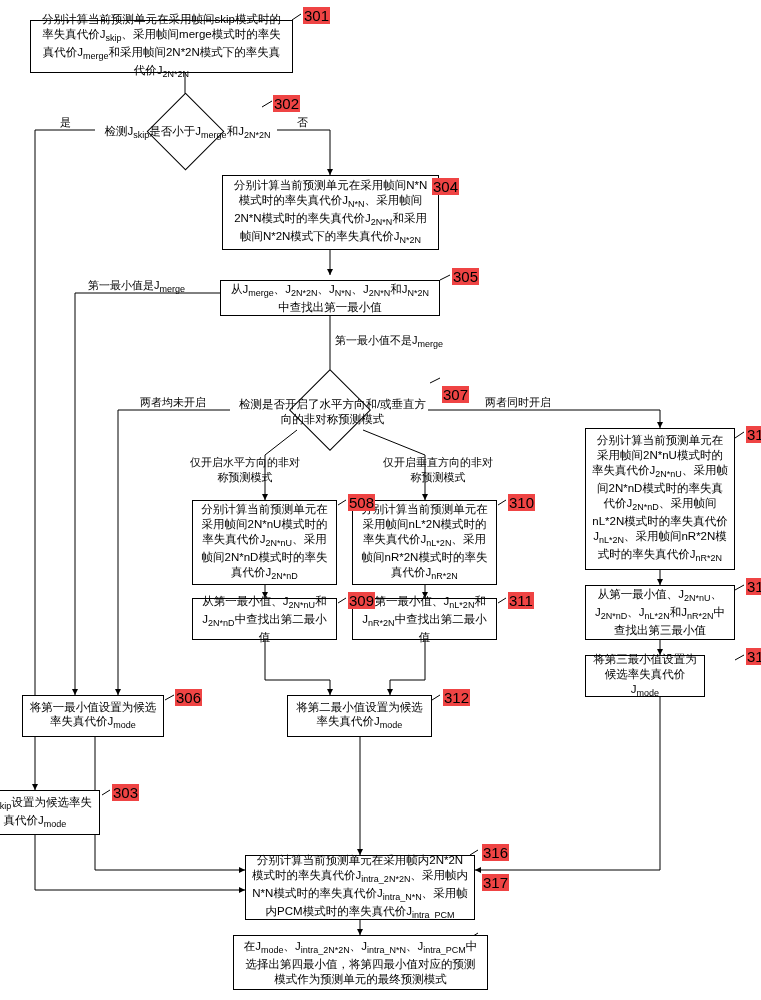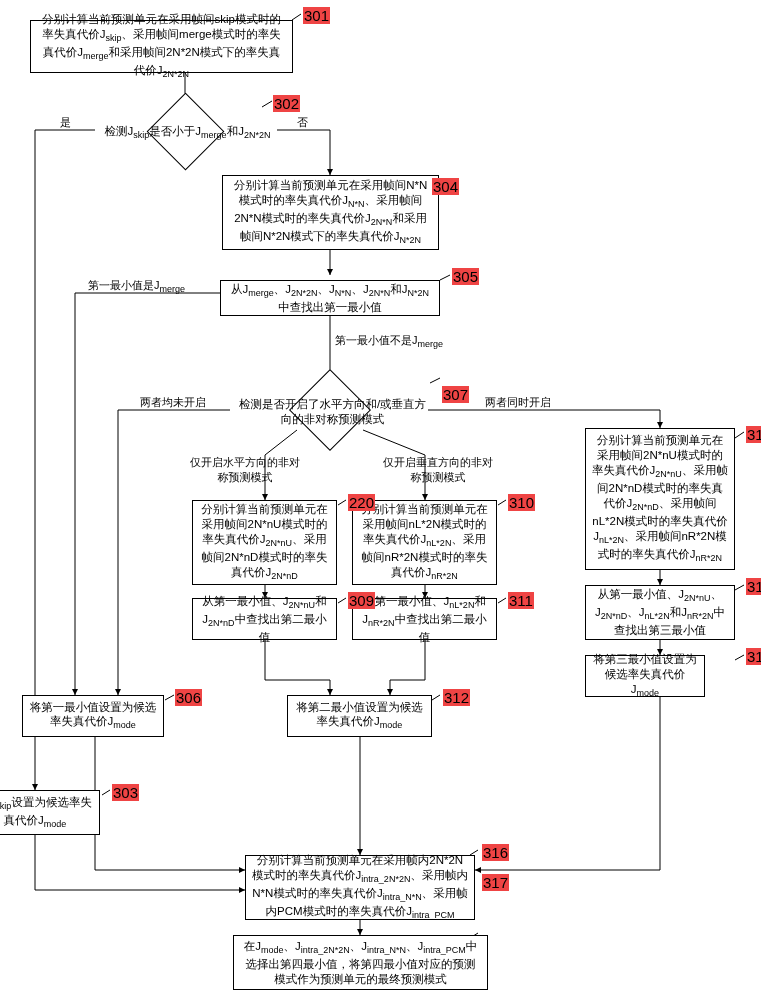--- a/index.html
+++ b/index.html
@@ -156,21 +156,21 @@
 </div>
 <div class="lbl" style="left:442px; top:364px;margin-top:22px;">307</div>
 <div class="edge-lbl" style="left:140px; top:395px;">两者均未开启</div>
 <div class="edge-lbl" style="left:190px; top:455px; width:110px; text-align:center;">仅开启水平方向的非对称预测模式</div>
 <div class="edge-lbl" style="left:383px; top:455px; width:110px; text-align:center;">仅开启垂直方向的非对称预测模式</div>
 <div class="edge-lbl" style="left:485px; top:395px;">两者同时开启</div>
 
 <div class="node" style="left:192px; top:500px; width:145px; height:85px;">
   <span>分别计算当前预测单元在采用帧间2N*nU模式时的率失真代价J<sub>2N*nU</sub>、采用帧间2N*nD模式时的率失真代价J<sub>2N*nD</sub></span>
 </div>
-<div class="lbl" style="left:348px; top:494px;">220</div>
+<div class="lbl" style="left:348px; top:494px;">508</div>
 
 <div class="node" style="left:192px; top:598px; width:145px; height:42px;">
   <span>从第一最小值、J<sub>2N*nU</sub>和J<sub>2N*nD</sub>中查找出第二最小值</span>
 </div>
 <div class="lbl" style="left:348px; top:592px;">309</div>
 
 <div class="node" style="left:352px; top:500px; width:145px; height:85px;justify-content:flex-end;">
   <span>分别计算当前预测单元在采用帧间nL*2N模式时的率失真代价J<sub>nL*2N</sub>、采用帧间nR*2N模式时的率失真代价J<sub>nR*2N</sub></span>
 </div>
 <div class="lbl" style="left:508px; top:494px;">310</div>

